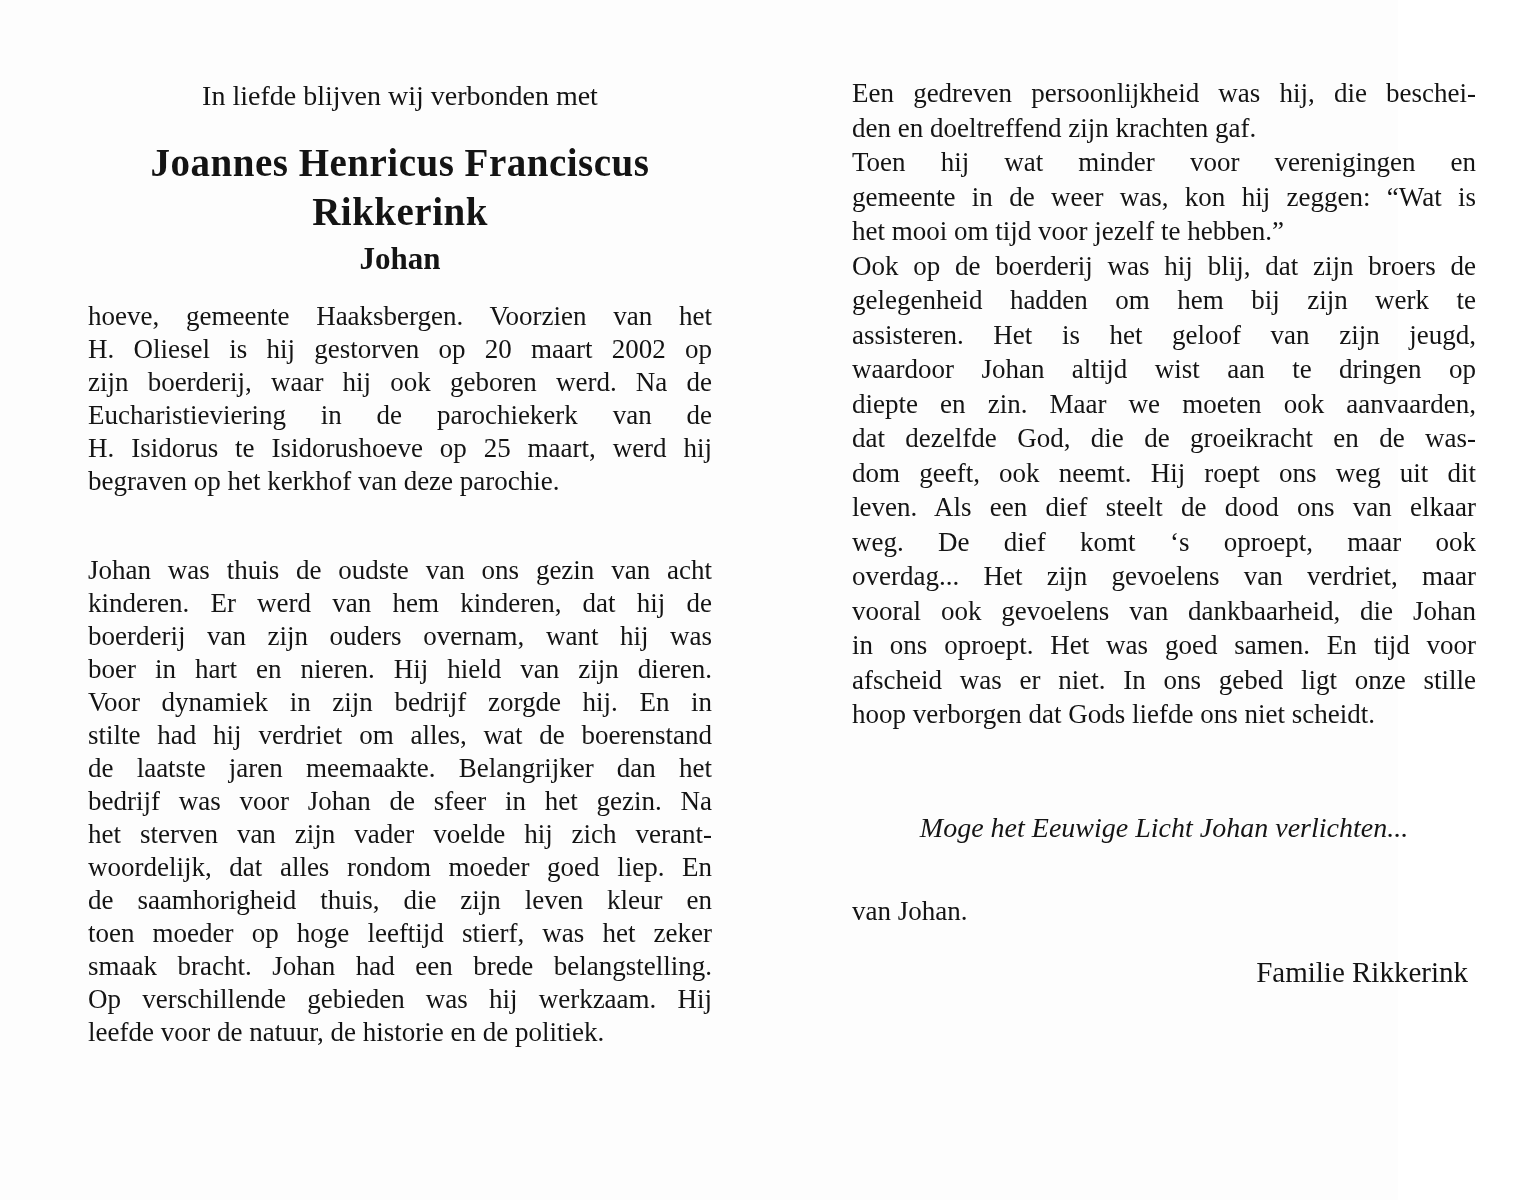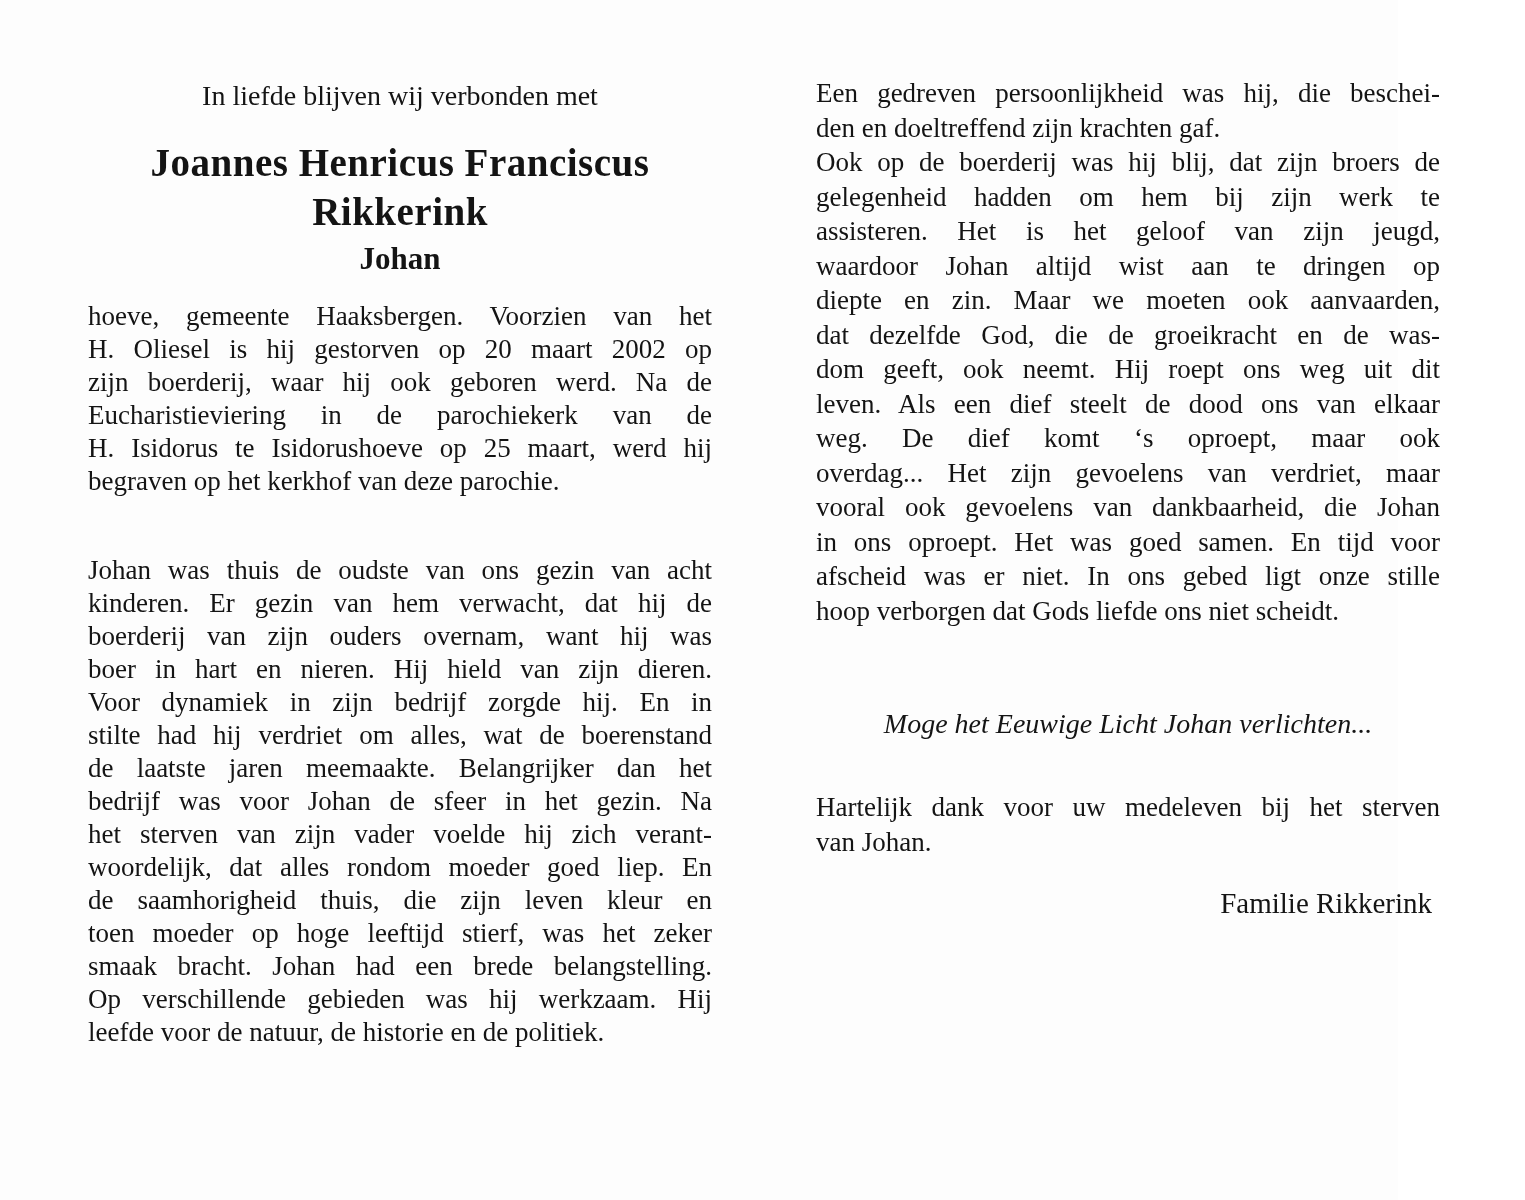--- a/index.html
+++ b/index.html
@@ -18,21 +18,21 @@
     position: relative;
     width: 1398px;
     height: 1200px;
     background: #fdfdfd;
   }
   .col {
     position: absolute;
     top: 0;
   }
   .col-left  { left: 88px;  width: 624px; }
-  .col-right { left: 816px; width: 624px; }
+  .col-right { left: 852px; width: 624px; }
 
   .intro {
     margin-top: 78px;
     text-align: center;
     font-size: 28px;
     line-height: 36px;
   }
   .name-heading {
     margin-top: 24px;
     text-align: center;
@@ -105,21 +105,21 @@
         <div class="jline">hoeve, gemeente Haaksbergen. Voorzien van het</div>
         <div class="jline">H. Oliesel is hij gestorven op 20 maart 2002 op</div>
         <div class="jline">zijn boerderij, waar hij ook geboren werd. Na de</div>
         <div class="jline">Eucharistieviering in de parochiekerk van de</div>
         <div class="jline">H. Isidorus te Isidorushoeve op 25 maart, werd hij</div>
         <div class="jline last">begraven op het kerkhof van deze parochie.</div>
       </div>
 
     <div class="para p2">
         <div class="jline">Johan was thuis de oudste van ons gezin van acht</div>
-        <div class="jline">kinderen. Er gezin van hem verwacht, dat hij de</div>
+        <div class="jline">kinderen. Er werd van hem kinderen, dat hij de</div>
         <div class="jline">boerderij van zijn ouders overnam, want hij was</div>
         <div class="jline">boer in hart en nieren. Hij hield van zijn dieren.</div>
         <div class="jline">Voor dynamiek in zijn bedrijf zorgde hij. En in</div>
         <div class="jline">stilte had hij verdriet om alles, wat de boerenstand</div>
         <div class="jline">de laatste jaren meemaakte. Belangrijker dan het</div>
         <div class="jline">bedrijf was voor Johan de sfeer in het gezin. Na</div>
         <div class="jline">het sterven van zijn vader voelde hij zich verant-</div>
         <div class="jline">woordelijk, dat alles rondom moeder goed liep. En</div>
         <div class="jline">de saamhorigheid thuis, die zijn leven kleur en</div>
         <div class="jline">toen moeder op hoge leeftijd stierf, was het zeker</div>
@@ -128,20 +128,25 @@
         <div class="jline last">leefde voor de natuur, de historie en de politiek.</div>
       </div>
   </div>
 
   <div class="col col-right">
     <div class="para rp rp-first">
         <div class="jline">Een gedreven persoonlijkheid was hij, die beschei-</div>
         <div class="jline last">den en doeltreffend zijn krachten gaf.</div>
       </div>
 
+    <div class="para rp">
+        <div class="jline">Toen hij wat minder voor verenigingen en</div>
+        <div class="jline">gemeente in de weer was, kon hij zeggen: “Wat is</div>
+        <div class="jline last">het mooi om tijd voor jezelf te hebben.”</div>
+      </div>
 
     <div class="para rp">
         <div class="jline">Ook op de boerderij was hij blij, dat zijn broers de</div>
         <div class="jline">gelegenheid hadden om hem bij zijn werk te</div>
         <div class="jline">assisteren. Het is het geloof van zijn jeugd,</div>
         <div class="jline">waardoor Johan altijd wist aan te dringen op</div>
         <div class="jline">diepte en zin. Maar we moeten ook aanvaarden,</div>
         <div class="jline">dat dezelfde God, die de groeikracht en de was-</div>
         <div class="jline">dom geeft, ook neemt. Hij roept ons weg uit dit</div>
         <div class="jline">leven. Als een dief steelt de dood ons van elkaar</div>
@@ -149,20 +154,19 @@
         <div class="jline">overdag... Het zijn gevoelens van verdriet, maar</div>
         <div class="jline">vooral ook gevoelens van dankbaarheid, die Johan</div>
         <div class="jline">in ons oproept. Het was goed samen. En tijd voor</div>
         <div class="jline">afscheid was er niet. In ons gebed ligt onze stille</div>
         <div class="jline last">hoop verborgen dat Gods liefde ons niet scheidt.</div>
       </div>
 
     <div class="blessing">Moge het Eeuwige Licht Johan verlichten...</div>
 
     <div class="thanks para">
-        <div class="jline">Hartelijk dank voor uw medeleven bij het sterven</div>
         <div class="jline last">van Johan.</div>
       </div>
 
     <div class="signature">Familie Rikkerink</div>
   </div>
 
 </div>
 
 </body></html>

